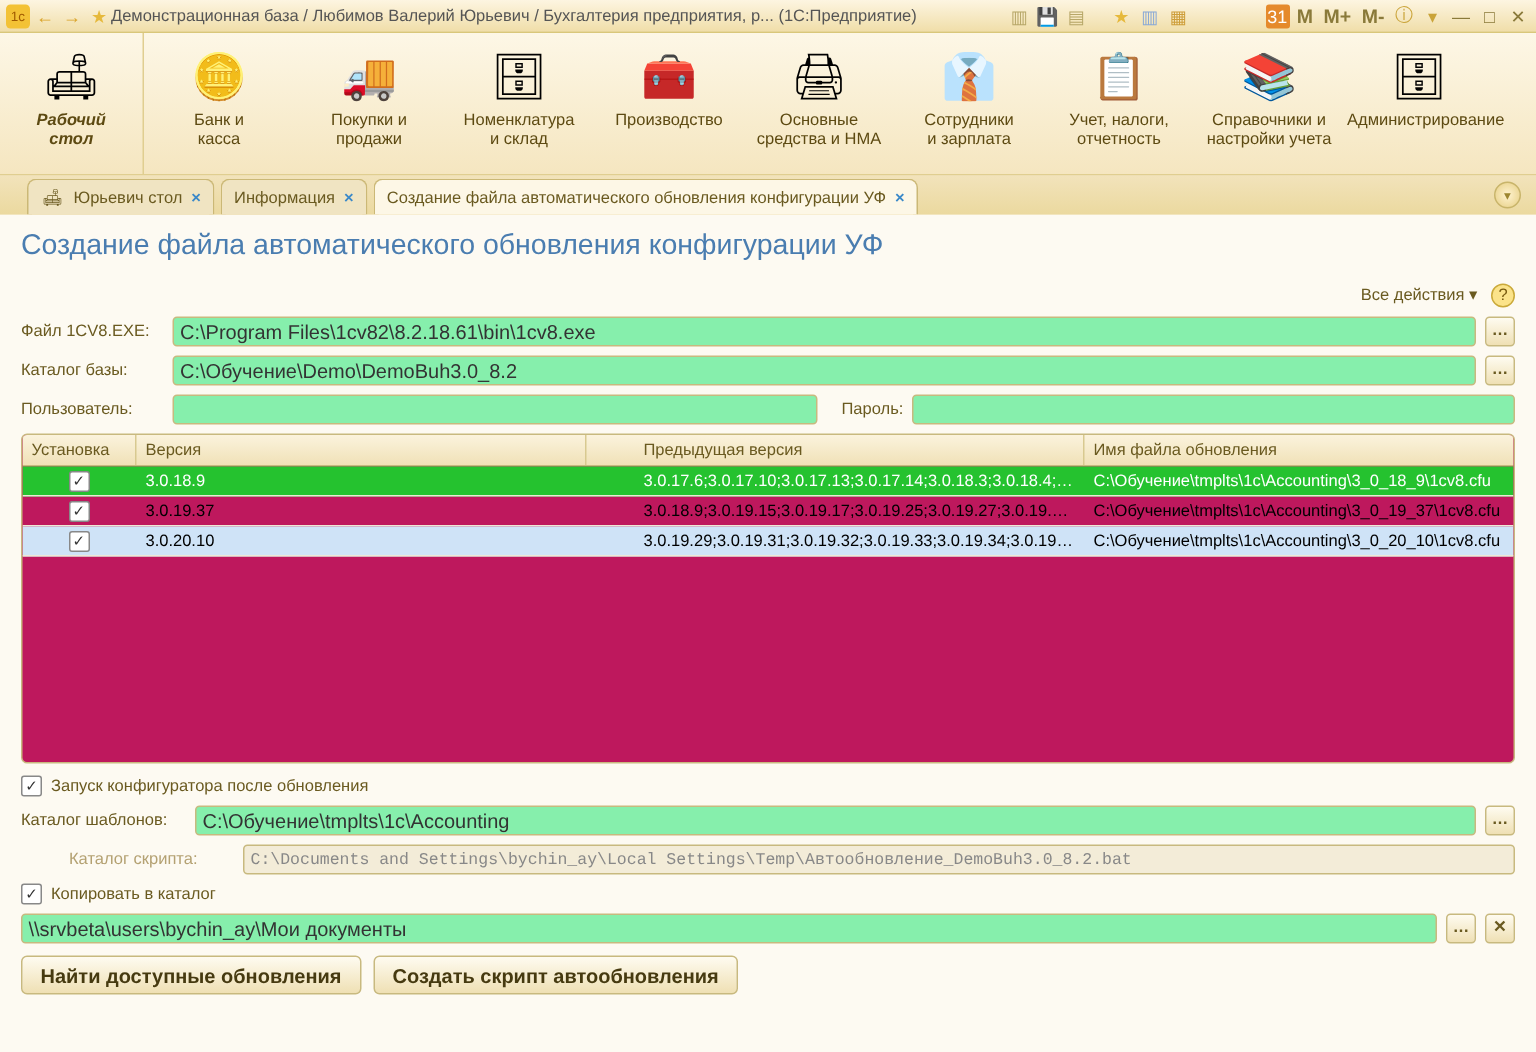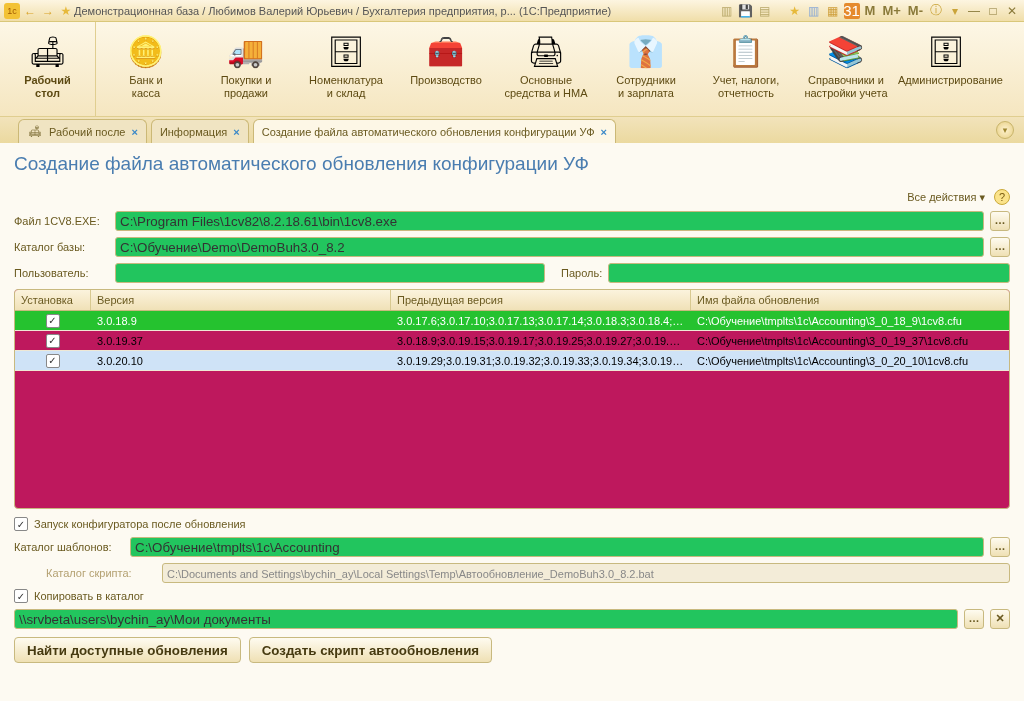--- a/index.html
+++ b/index.html
@@ -11,45 +11,45 @@
   .titlebar .title { margin-left: 0; color: #555; white-space:nowrap; overflow:hidden; text-overflow:ellipsis; flex:0 1 auto; }
   .titlebar .spacer { flex:1; }
   .titlebar .tr { display:flex; align-items:center; gap:3px; }
   .titlebar .btxt { font-weight:bold; color:#8a7a3a; font-size:13px; padding:0 2px; cursor:default; }
 
   .toolbar { height: 95px; background: linear-gradient(#fdf7e6,#f5e6c0); display:flex; border-bottom:1px solid #e0ce90; }
   .tool { width: 100px; text-align:center; padding:6px 2px 4px; cursor:pointer; }
   .tool.first { border-right:1px solid #e0ce90; width: 96px; }
   .tool .ticon { height:46px; display:flex; align-items:center; justify-content:center; font-size:30px; }
   .tool .tlabel { color:#5d4a12; font-size:11px; line-height:13px; }
-  .tool.first .tlabel { font-weight:bold; }
+  .tool.first .tlabel { font-weight:bold;font-style:italic; }
 
   .tabbar { height: 26px; display:flex; align-items:flex-end; padding-left:18px; background:linear-gradient(#f2e3bb,#ebd99f); position:relative; }
   .tab { height:24px; background:#fdf7e6; border:1px solid #cbb876; border-bottom:none; border-radius:6px 6px 0 0; display:flex; align-items:center; padding:0 8px; margin-right:4px; color:#6a5a20; gap:6px; cursor:pointer; }
   .tab .close { color:#3a88c8; font-weight:bold; cursor:pointer; }
   .tab.inactive { background:#f0e4c2; }
   .tabbar .round { position:absolute; right:10px; top:4px; width:18px; height:18px; border-radius:50%; background:radial-gradient(#fff3d0,#e6ce83); border:1px solid #c8b46a; cursor:pointer; display:flex; align-items:center; justify-content:center; font-size:9px; color:#9d8630;}
 
   .content { background:#fdfaf2; height: calc(701px - 22px - 95px - 26px); padding:10px 14px 8px; overflow:auto; }
   h1.page { color:#4a7db0; font-size:19px; font-weight:normal; margin-bottom:14px; }
   .actions-row { text-align:right; color:#6a5a20; margin-bottom:6px; }
   .actions-row .alink { cursor:pointer; }
   .actions-row .help { display:inline-block; width:16px; height:16px; border-radius:50%; background:#fbe38a; border:1px solid #caa93a; color:#7a5c10; text-align:center; line-height:14px; margin-left:6px; cursor:pointer;}
 
   .form-row { display:flex; align-items:center; margin-bottom:6px; gap:6px; }
   .form-row label { color:#6a5a20; width:95px; }
   .form-row.two label { width:auto; }
-  .txt { flex:1; height:20px; border:1px solid #c8b97f; background:#22c55e; padding:2px 4px; color:#333; border-radius:3px; }
+  .txt { flex:1; height:20px; border:1px solid #c8b97f; background:#86efac; padding:2px 4px; color:#333; border-radius:3px; }
   .txt.ro { background:#f3ecd8; color:#888; }
   .dots { width:20px; height:20px; border:1px solid #c8b97f; background:linear-gradient(#fefbf0,#efe0b4); border-radius:3px; text-align:center; line-height:16px; cursor:pointer; font-weight:bold; color:#6a5a20; }
 
   .grid { border:1px solid #c8b97f; border-radius:4px; margin:6px 0 8px; height:220px; background:#be185d; overflow:hidden; }
   .grid-head { display:flex; background:linear-gradient(#fbf3dd,#f0e1b7); border-bottom:1px solid #c8b97f; }
   .gh { padding:4px 6px; color:#6a5a20; border-right:1px solid #d8c990; }
-  .c0{ width:76px;} .c1{ width:300px;} .c2{ width:300px;} .c3{ flex:1; border-right:none;}
+  .c0{ width:76px;} .c1{ width:300px;} .c2{ width:300px;margin-left:32px;} .c3{ flex:1; border-right:none;}
   .grid-row { display:flex; border-bottom:1px solid #eee8d5; height:20px; align-items:center; }
   .gc { padding:2px 6px; border-right:1px solid transparent; white-space:nowrap; overflow:hidden; text-overflow:ellipsis;}
   .grid-row.green { background:#25c22f; color:#fff; }
   .grid-row.blue { background:#cfe3f7; }
   .chk { width:14px; height:14px; border:1px solid #888; background:#fff; display:inline-flex; align-items:center; justify-content:center; font-size:10px; color:#333; border-radius:2px; cursor:pointer;}
 
   .chkline { display:flex; align-items:center; gap:6px; color:#6a5a20; margin:6px 0; }
 
   .btnrow { display:flex; gap:8px; margin-top:8px; }
   .btn { height:26px; padding:0 12px; border:1px solid #c8b97f; background:linear-gradient(#fefbf0,#efe0b4); border-radius:4px; color:#463a10; font-weight:bold; cursor:pointer; }
@@ -69,21 +69,21 @@
   <div class="title">Демонстрационная база / Любимов Валерий Юрьевич / Бухгалтерия предприятия, р... (1С:Предприятие)</div>
   <div class="spacer"></div>
   <div class="tr">
     <span class="tl-icon" style="color:#b7a768;">▥</span>
     <span class="tl-icon" style="color:#b7a768;">💾</span>
     <span class="tl-icon" style="color:#b7a768;">▤</span>
     <span style="width:8px;"></span>
     <span class="tl-icon" style="color:#e6b93b;">★</span>
     <span class="tl-icon" style="color:#8aa9d6;">▥</span>
     <span class="tl-icon" style="color:#ce9e3a;">▦</span>
-    <span class="tl-icon" style="background:#e58a2c;color:#fff;font-size:15px;border-radius:2px;">31</span>
+    <span class="tl-icon" style="background:#e58a2c;color:#fff;font-size:12px;border-radius:2px;margin-left:47px;">31</span>
     <span class="btxt">M</span>
     <span class="btxt">M+</span>
     <span class="btxt">M-</span>
     <span class="tl-icon" style="color:#caa43a;">ⓘ</span>
     <span class="tl-icon" style="color:#caa43a;">▾</span>
     <span class="tl-icon" style="color:#8a7a3a;">—</span>
     <span class="tl-icon" style="color:#8a7a3a;">□</span>
     <span class="tl-icon" style="color:#8a7a3a;">✕</span>
   </div>
 </div>
@@ -127,21 +127,21 @@
     </div>
     <div class="tool">
       <div class="ticon">🗄</div>
       <div class="tlabel">Администрирование</div>
     </div>
   </div>
 
 <div class="tabbar" id="tabbar">
   <div class="tab inactive">
       <span class="smico">🛋</span>
-      <span>Рабочий после</span>
+      <span>Юрьевич стол</span>
       <span class="close">×</span>
     </div>
     <div class="tab inactive">
       <span>Информация</span>
       <span class="close">×</span>
     </div>
     <div class="tab">
       <span>Создание файла автоматического обновления конфигурации УФ</span>
       <span class="close">×</span>
     </div>
@@ -207,21 +207,21 @@
     <span>Запуск конфигуратора после обновления</span>
   </div>
 
   <div class="form-row">
     <label style="width:110px;">Каталог шаблонов:</label>
     <input class="txt" value="C:\Обучение\tmplts\1c\Accounting" style="">
     <div class="dots">…</div>
   </div>
   <div class="form-row">
     <label style="width:110px;color:#b4a172;margin-left:32px;">Каталог скрипта:</label>
-    <div class="txt ro" style="line-height:16px;">C:\Documents and Settings\bychin_ay\Local Settings\Temp\Автообновление_DemoBuh3.0_8.2.bat</div>
+    <div class="txt ro" style="line-height:16px;font-family:Liberation Mono, monospace;">C:\Documents and Settings\bychin_ay\Local Settings\Temp\Автообновление_DemoBuh3.0_8.2.bat</div>
   </div>
 
   <div class="chkline">
     <span class="chk">✓</span>
     <span>Копировать в каталог</span>
   </div>
   <div class="form-row">
     <input class="txt" value="\\srvbeta\users\bychin_ay\Мои документы" style="">
     <div class="dots">…</div>
     <div class="dots">✕</div>

